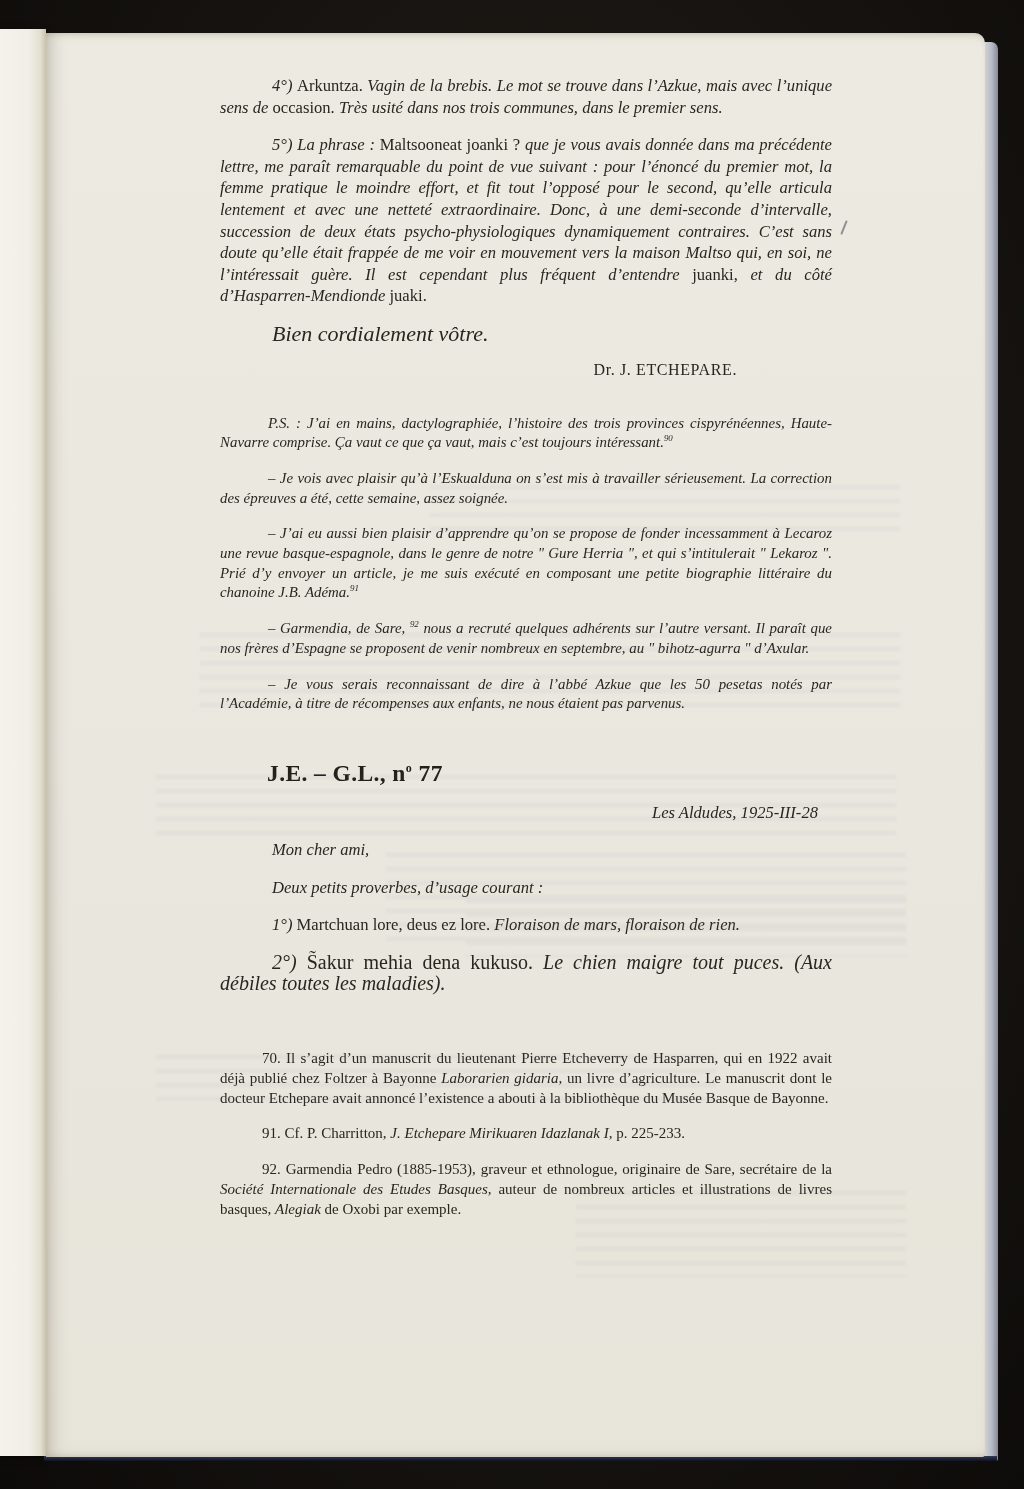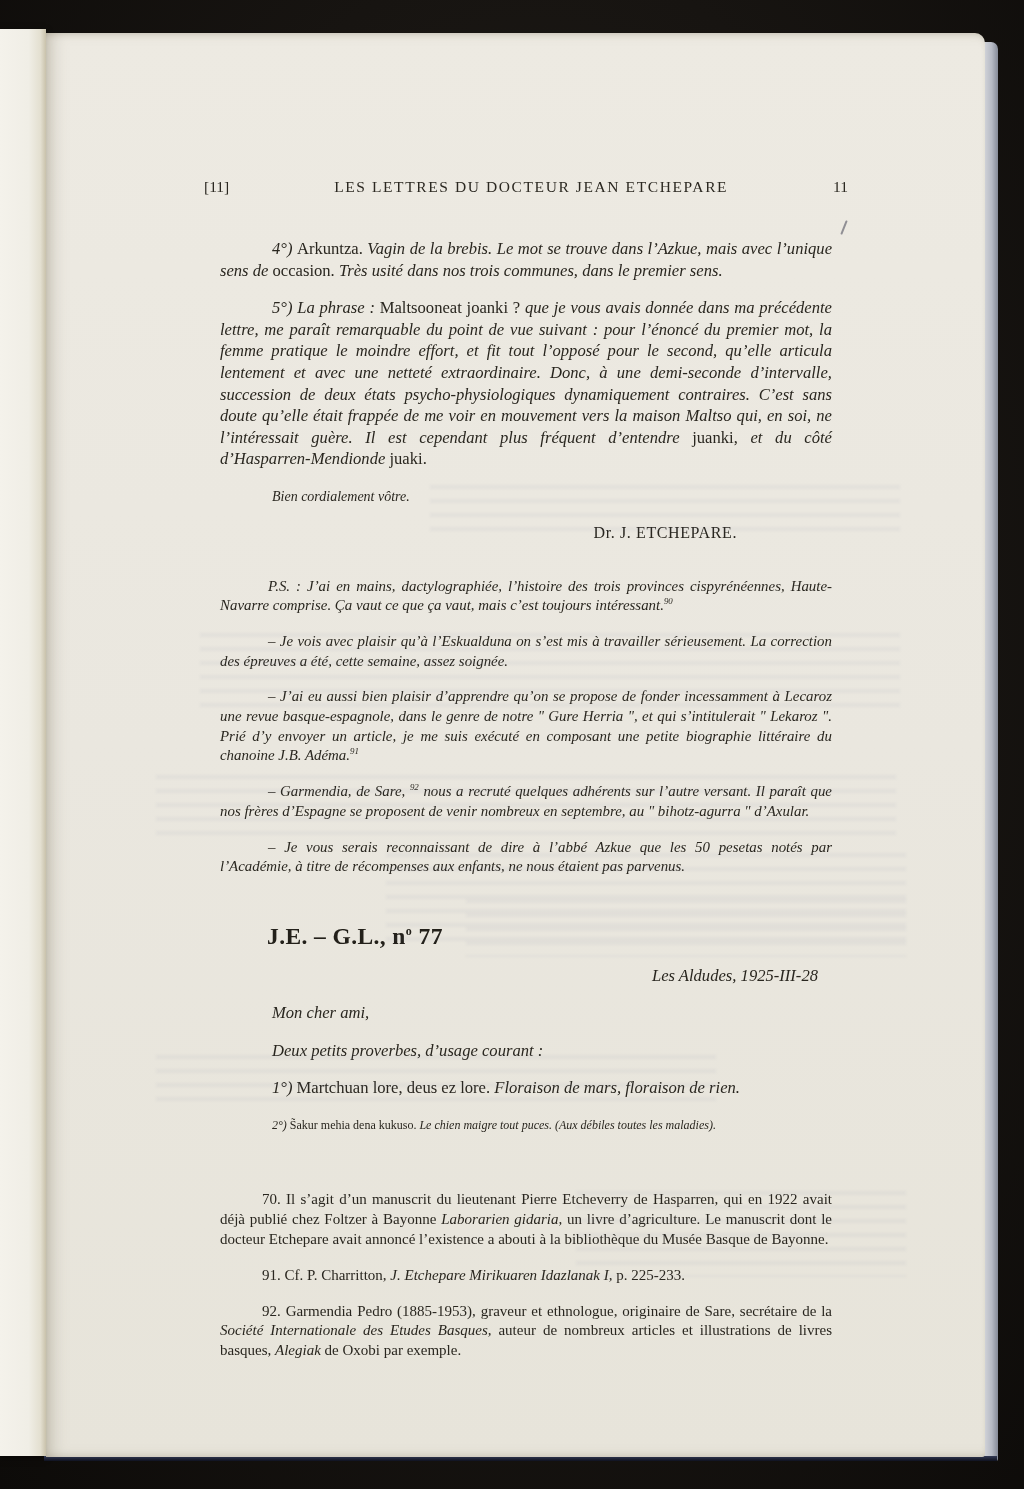--- a/index.html
+++ b/index.html
@@ -45,29 +45,29 @@
   }
   .header .title{letter-spacing:1.6px;}
   .page-body{margin:0 137px 0 158px;color:#29261f;}
   p{margin:16px;font-family:Liberation Serif, serif;}
   .it{font-style:italic;}
   .bd{font-weight:bold;}
   sup{font-size:.6em;line-height:0;vertical-align:super;}
   .para{font-size:16.6px;line-height:21.6px;text-align:justify;text-indent:52px;}
   .para-first{margin-top:42px;}
   .para-next{margin-top:9px;}
-  .closing{font-size:14px;line-height:21.6px;text-indent:52px;margin-top:14px;}
+  .closing{font-size:22px;line-height:21.6px;text-indent:52px;margin-top:14px;}
   .signature{font-size:16px;letter-spacing:.6px;text-align:right;padding-right:95px;margin-top:13px;}
   .ps{font-size:14.9px;line-height:19.7px;text-align:justify;text-indent:48px;margin-top:9px;}
   .ps-first{margin-top:35px;}
   .heading2{font-size:23.5px;font-weight:bold;letter-spacing:.4px;padding-left:47px;margin-top:46px;color:#23201a;}
   .heading2 sup{font-size:12px;}
   .dateline{font-size:16.6px;text-align:right;padding-right:14px;margin-top:10px;}
   .l2line{font-size:16.6px;line-height:21.6px;text-indent:52px;margin-top:7px;}
-  .l2para{font-size:12px;line-height:21.6px;text-align:justify;text-indent:52px;margin-top:7px;}
+  .l2para{font-size:20px;line-height:21.6px;text-align:justify;text-indent:52px;margin-top:7px;}
   .l2-first{margin-top:8px;}
   .footnote{font-size:15px;line-height:19.8px;text-align:justify;text-indent:42px;margin-top:7px;}
   .fn-first{margin-top:54px;}
   
   .bleed{
     position:absolute;pointer-events:none;opacity:.5;filter:blur(1.7px);
     background:repeating-linear-gradient(180deg,
       rgba(105,115,155,.13) 0px, rgba(105,115,155,.13) 4px,
       rgba(105,115,155,0) 4px, rgba(105,115,155,0) 14px);
   }
@@ -88,25 +88,20 @@
 
   <div class="bleed" style="left:384px;top:452px;width:470px;height:56px;"></div>
   <div class="bleed" style="left:154px;top:600px;width:700px;height:76px;"></div>
   <div class="bleed" style="left:110px;top:742px;width:740px;height:70px;"></div>
   <div class="bleed" style="left:340px;top:820px;width:520px;height:90px;"></div>
   <div class="bleed" style="left:420px;top:866px;width:440px;height:58px;"></div>
   <div class="bleed" style="left:110px;top:1022px;width:560px;height:56px;"></div>
   <div class="bleed" style="left:530px;top:1158px;width:330px;height:86px;"></div>
   <div class="stray-mark"></div>
 
-  <div class="header">
-    <span>[11]</span>
-    <span class="title">LES LETTRES DU DOCTEUR JEAN ETCHEPARE</span>
-    <span>11</span>
-  </div>
 
   <div class="page-body">
       <p class="para para-first"><span class="it">4°) </span><span>Arkuntza. </span><span class="it">Vagin de la brebis. Le mot se trouve dans l’Azkue, mais avec l’unique sens de </span><span>occasion. </span><span class="it">Très usité dans nos trois communes, dans le premier sens.</span></p>
       <p class="para para-next"><span class="it">5°) La phrase : </span><span>Maltsooneat joanki ? </span><span class="it">que je vous avais donnée dans ma précédente lettre, me paraît remarquable du point de vue suivant : pour l’énoncé du premier mot, la femme pratique le moindre effort, et fit tout l’opposé pour le second, qu’elle articula lentement et avec une netteté extraordinaire. Donc, à une demi-seconde d’intervalle, succession de deux états psycho-physiologiques dynamiquement contraires. C’est sans doute qu’elle était frappée de me voir en mouvement vers la maison Maltso qui, en soi, ne l’intéressait guère. Il est cependant plus fréquent d’entendre </span><span>juanki, </span><span class="it">et du côté d’Hasparren-Mendionde </span><span>juaki.</span></p>
       <p class="closing"><span class="it">Bien cordialement vôtre.</span></p>
       <p class="signature"><span>Dr. J. ETCHEPARE.</span></p>
       <p class="ps ps-first"><span class="it">P.S. : J’ai en mains, dactylographiée, l’histoire des trois provinces cispyrénéennes, Haute-Navarre comprise. Ça vaut ce que ça vaut, mais c’est toujours intéressant.</span><sup class="it">90</sup></p>
       <p class="ps"><span class="it">– Je vois avec plaisir qu’à l’Eskualduna on s’est mis à travailler sérieusement. La correction des épreuves a été, cette semaine, assez soignée.</span></p>
       <p class="ps"><span class="it">– J’ai eu aussi bien plaisir d’apprendre qu’on se propose de fonder incessamment à Lecaroz une revue basque-espagnole, dans le genre de notre " Gure Herria ", et qui s’intitulerait " Lekaroz ". Prié d’y envoyer un article, je me suis exécuté en composant une petite biographie littéraire du chanoine J.B. Adéma.</span><sup class="it">91</sup></p>
       <p class="ps"><span class="it">– Garmendia, de Sare, </span><sup class="it">92</sup><span class="it"> nous a recruté quelques adhérents sur l’autre versant. Il paraît que nos frères d’Espagne se proposent de venir nombreux en septembre, au " bihotz-agurra " d’Axular.</span></p>

